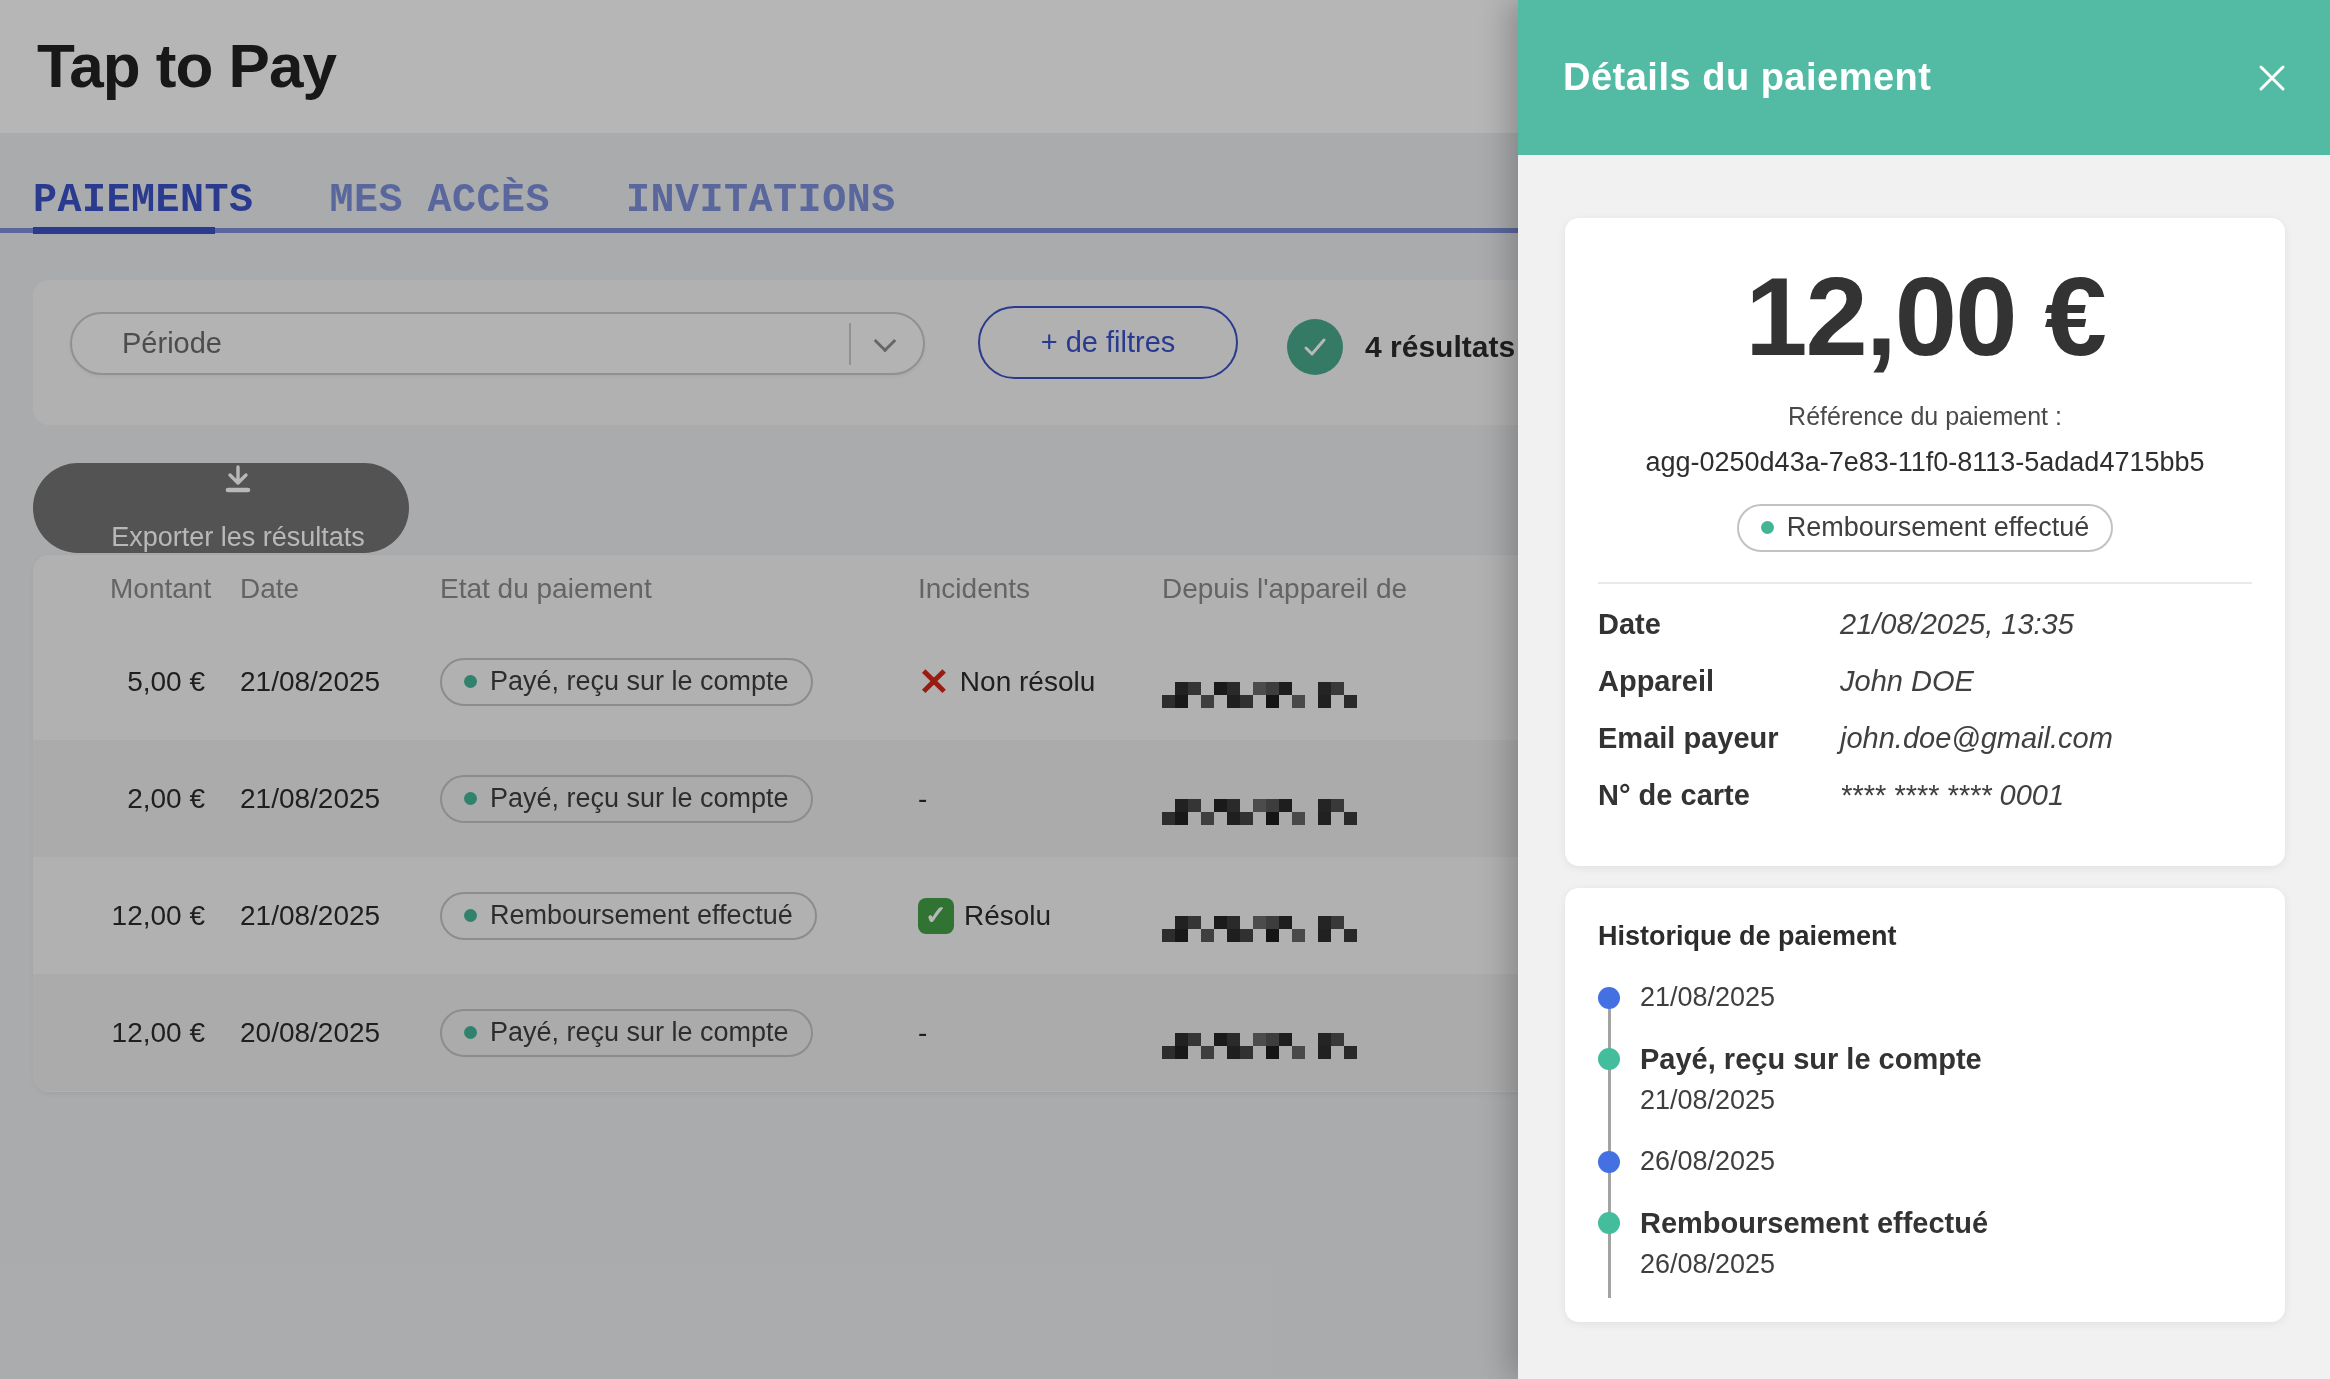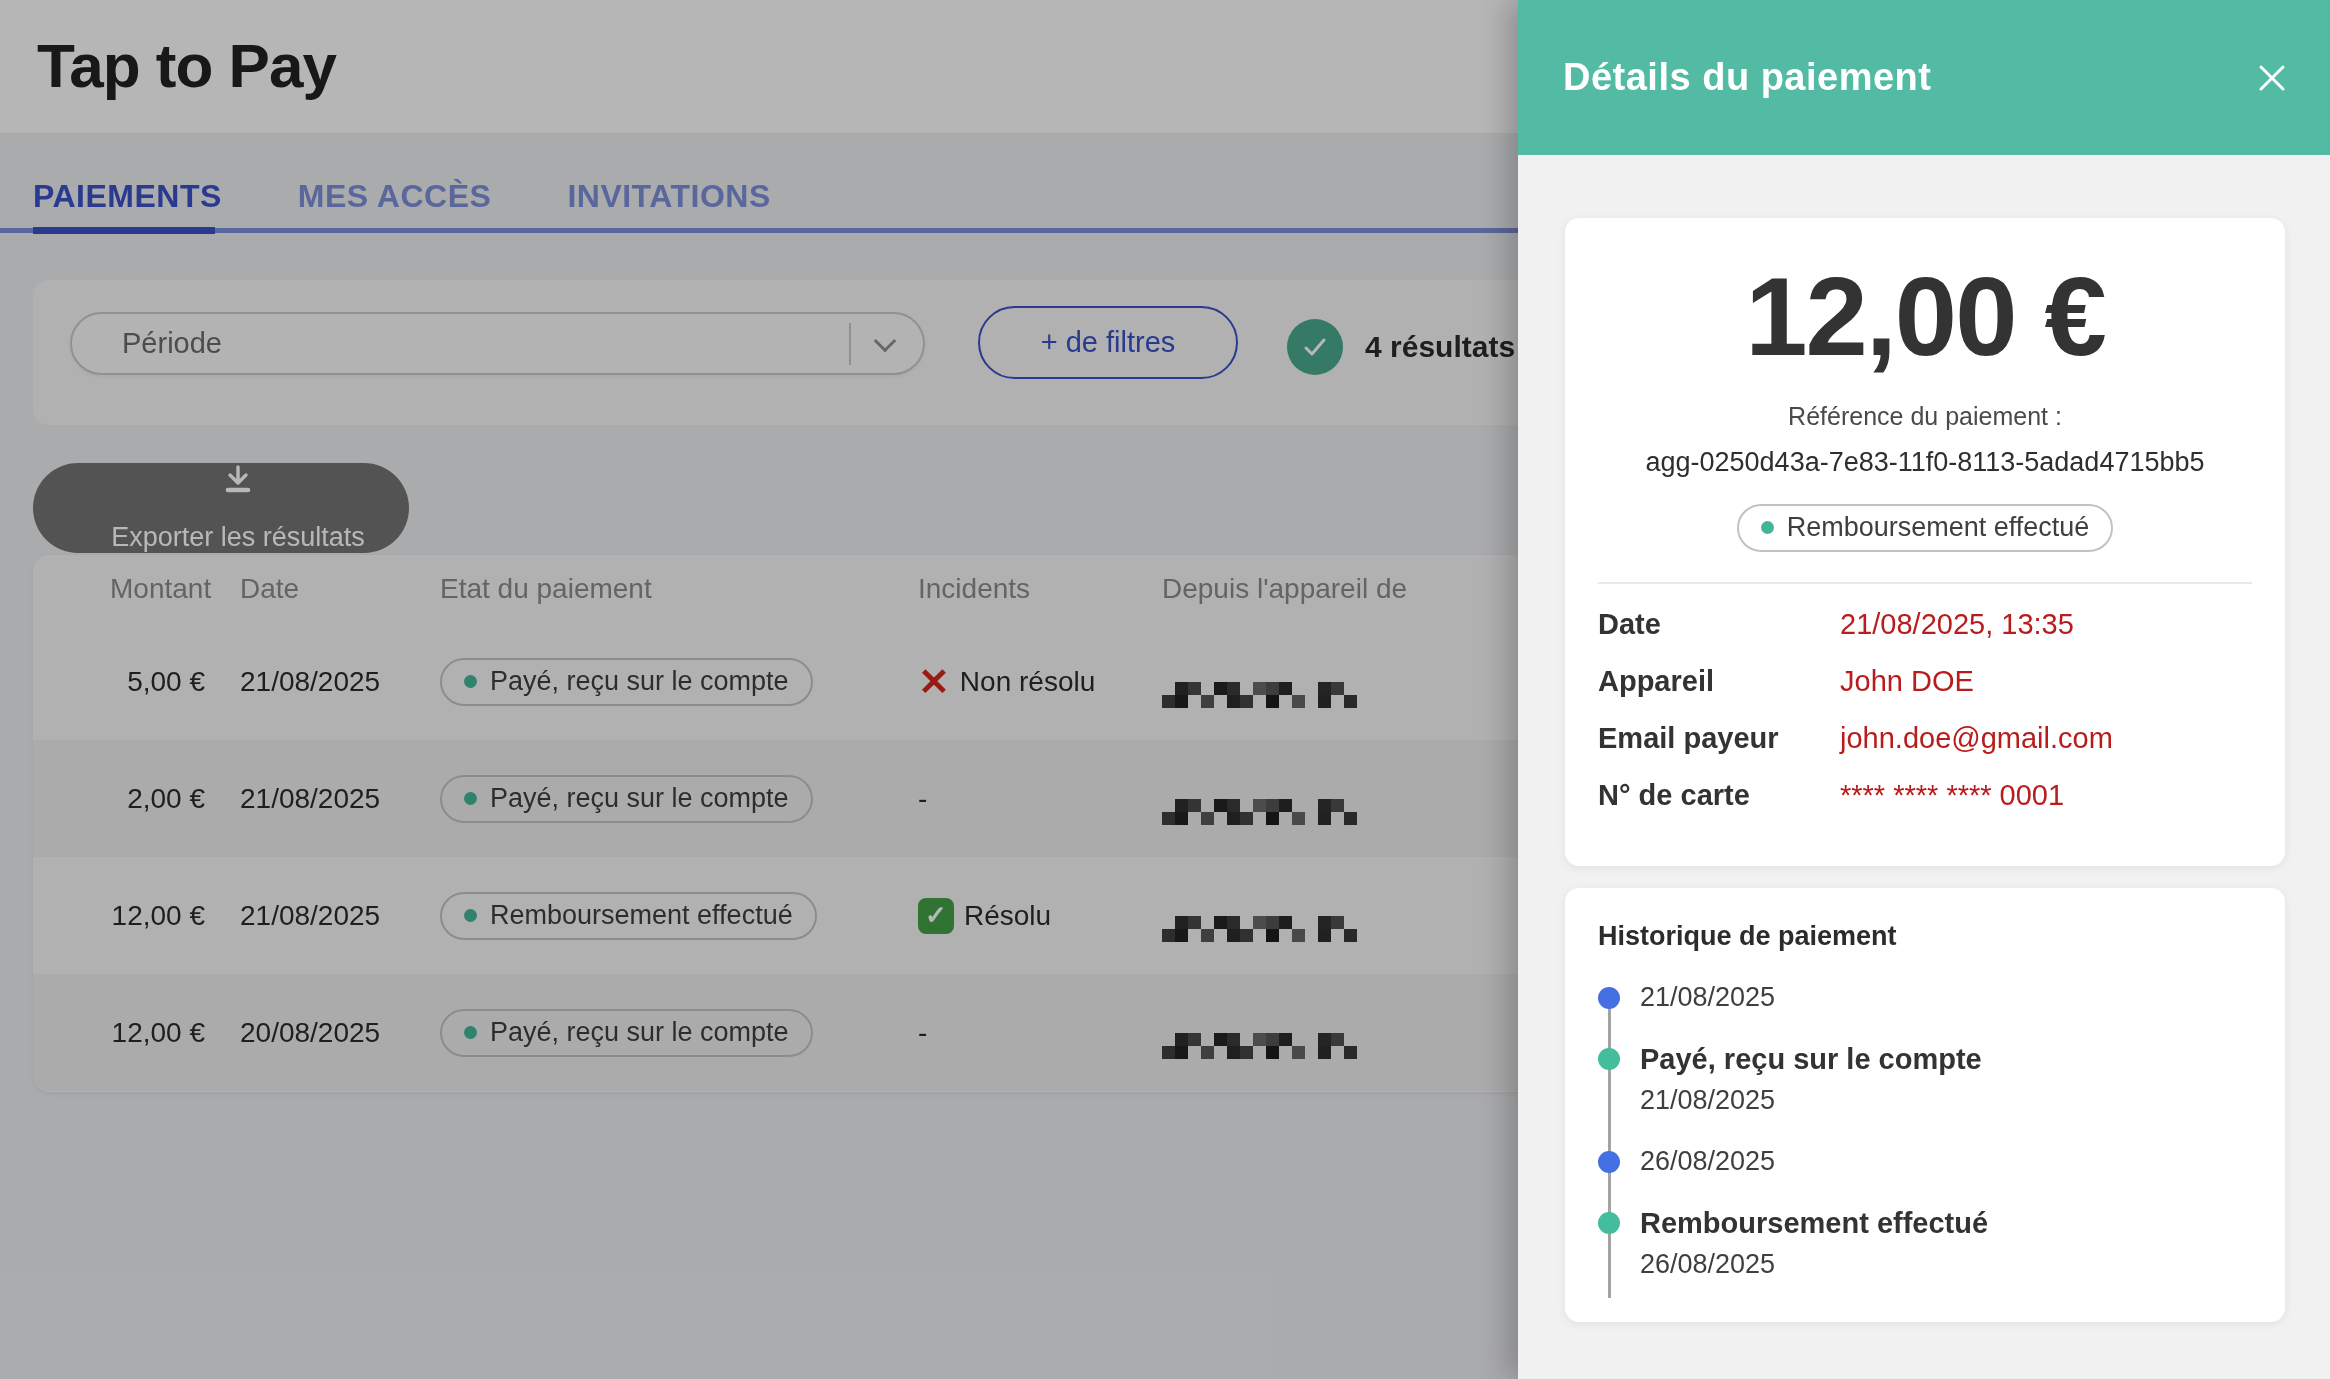--- a/index.html
+++ b/index.html
@@ -17,23 +17,23 @@
     background:#fcfcfc;
   }
   .app-title {
     position:absolute; left:37px; top:30px;
     font-size:62px; font-weight:bold; color:#222; letter-spacing:-1px;
   }
 
   
   .tabs { position:absolute; left:33px; top:178px; display:flex; gap:76px; }
   .tab {
-    font-size:32px; font-weight:bold; letter-spacing:0.5px;
+    font-size:40px; font-weight:bold; letter-spacing:0.5px;
     color:#7d8fd9; cursor:pointer; background:none; border:none;
-    font-family:Liberation Sans, sans-serif;
+    font-family:Liberation Mono, monospace;
   }
   .tab.active { color:#3a51c6; }
   .tab-underline {
     position:absolute; left:0; top:228px; width:100%; height:5px;
     background:#7d8fd9;
   }
   .tab-underline .active-seg {
     position:absolute; left:33px; top:-1px; width:182px; height:7px;
     background:#3a51c6;
   }
@@ -157,21 +157,21 @@
     text-align:center; font-size:112px; font-weight:bold; color:#333;
     letter-spacing:-2px; line-height:1.05; margin-top:10px;
   }
   .ref-label { text-align:center; font-size:25px; color:#4a4a4a; margin-top:26px; }
   .ref-value { text-align:center; font-size:27px; color:#2e2e2e; margin-top:16px; }
   .badge-wrap { text-align:center; margin-top:26px; }
   .hr { border:none; border-top:2px solid #e9e9e9; margin-top:30px; }
   .fields { margin-top:24px; }
   .field-row { display:flex; align-items:baseline; height:57px; }
   .field-label { width:242px; font-size:29px; font-weight:bold; color:#333; }
-  .field-value { font-size:29px; color:#b91c1c; }
+  .field-value { font-size:29px; color:#404040;font-style:italic; }
 
   .history-card { margin-top:22px; padding:33px 33px 42px; }
   .history-title { font-size:27px; font-weight:bold; color:#2c2c2c; }
   .timeline { position:relative; margin-top:30px; padding-left:0; list-style:none; }
   .timeline-line {
     position:absolute; left:10px; top:16px; width:3px; height:300px; background:#a3a3a3;
   }
   .timeline-item { position:relative; padding-left:42px; margin-bottom:30px; }
   .timeline-item:last-child { margin-bottom:0; }
   .tdot {

